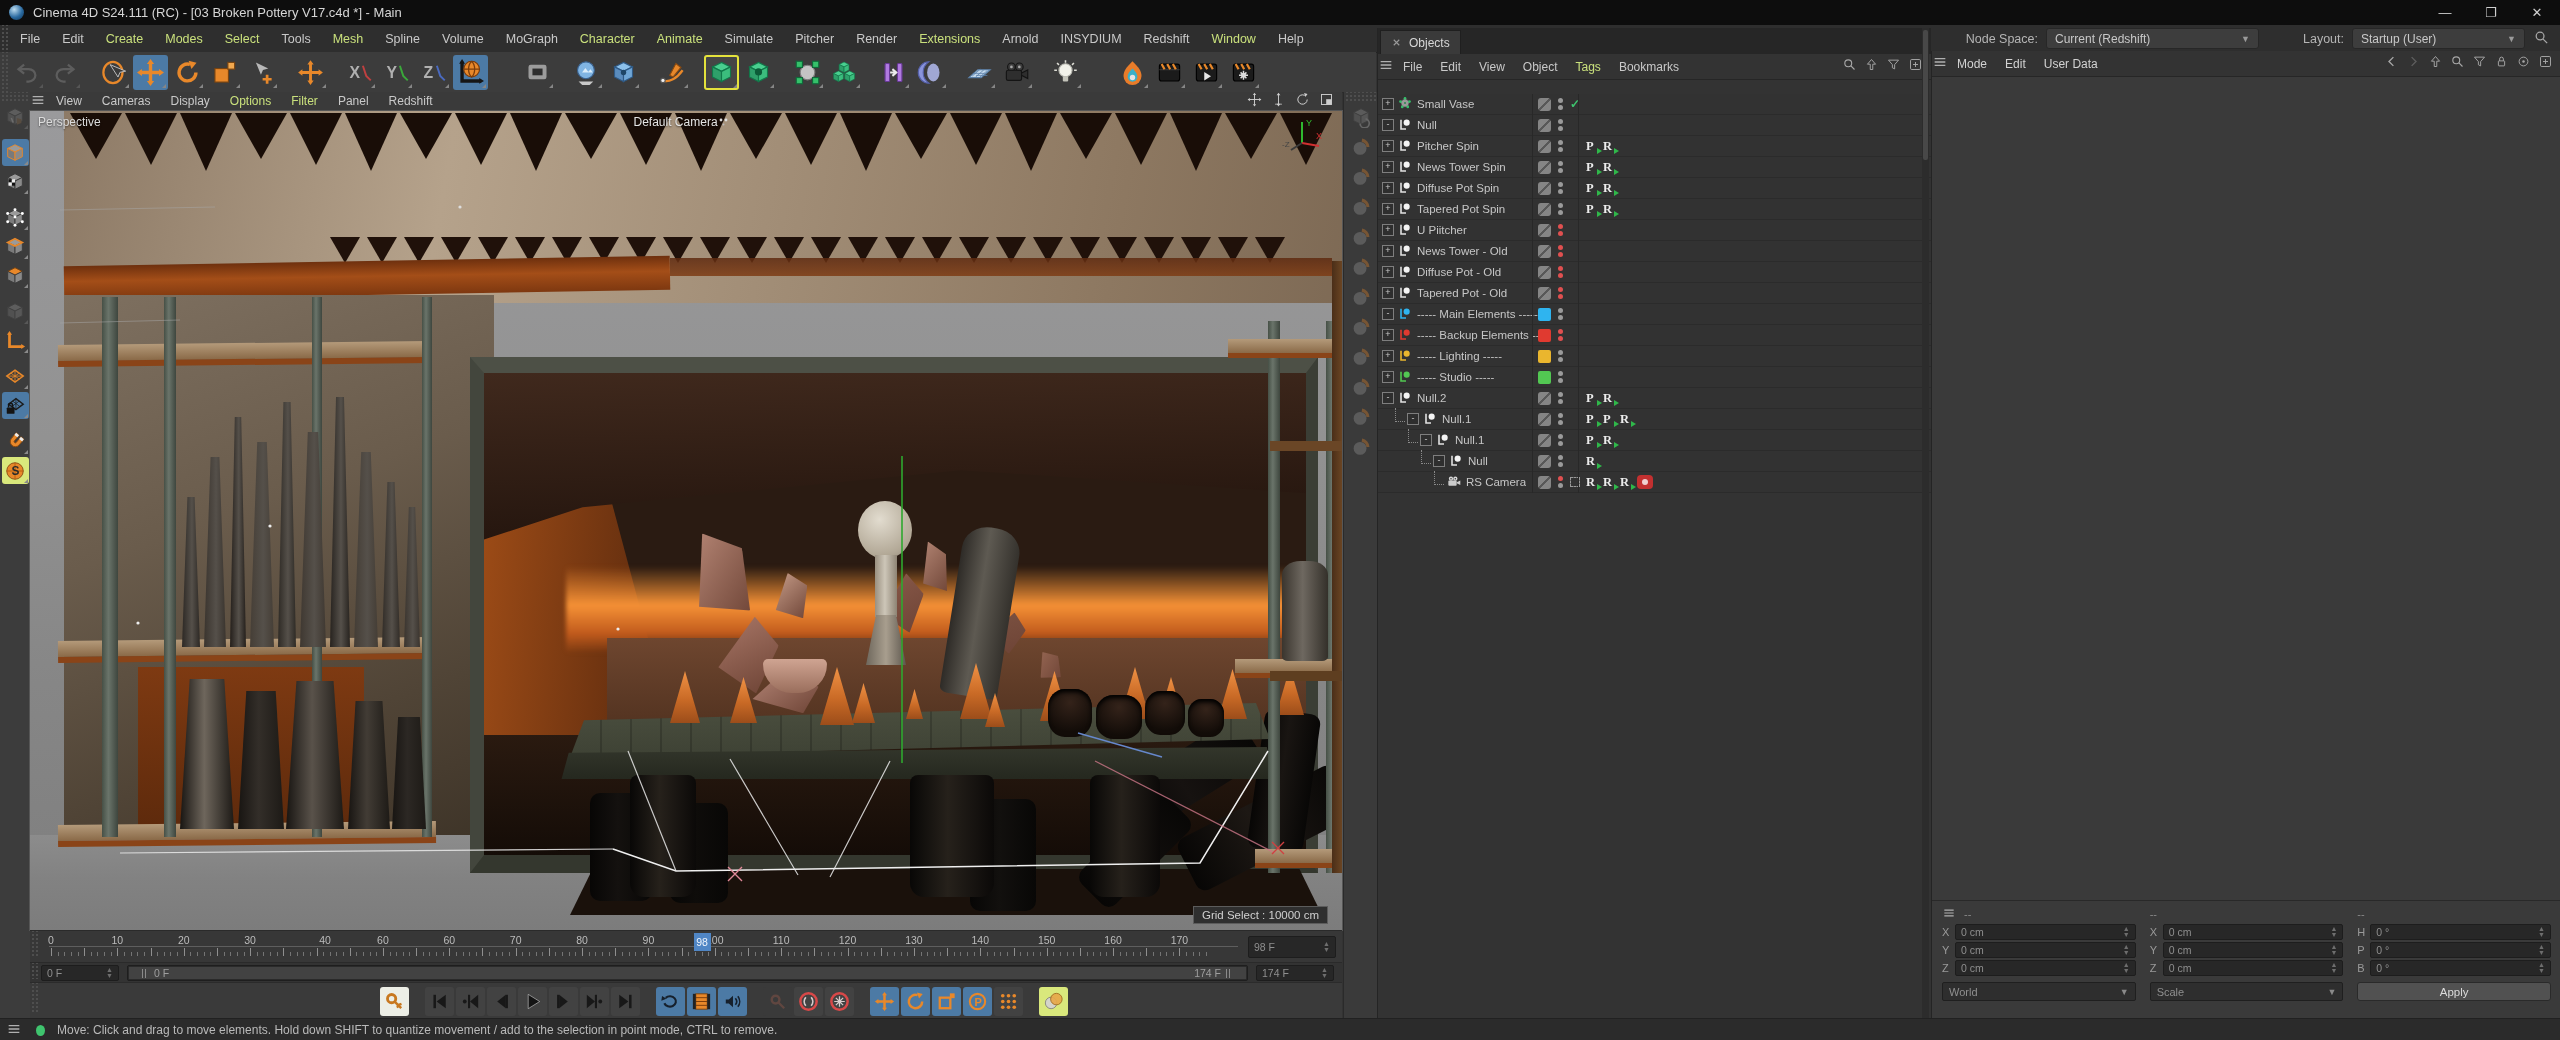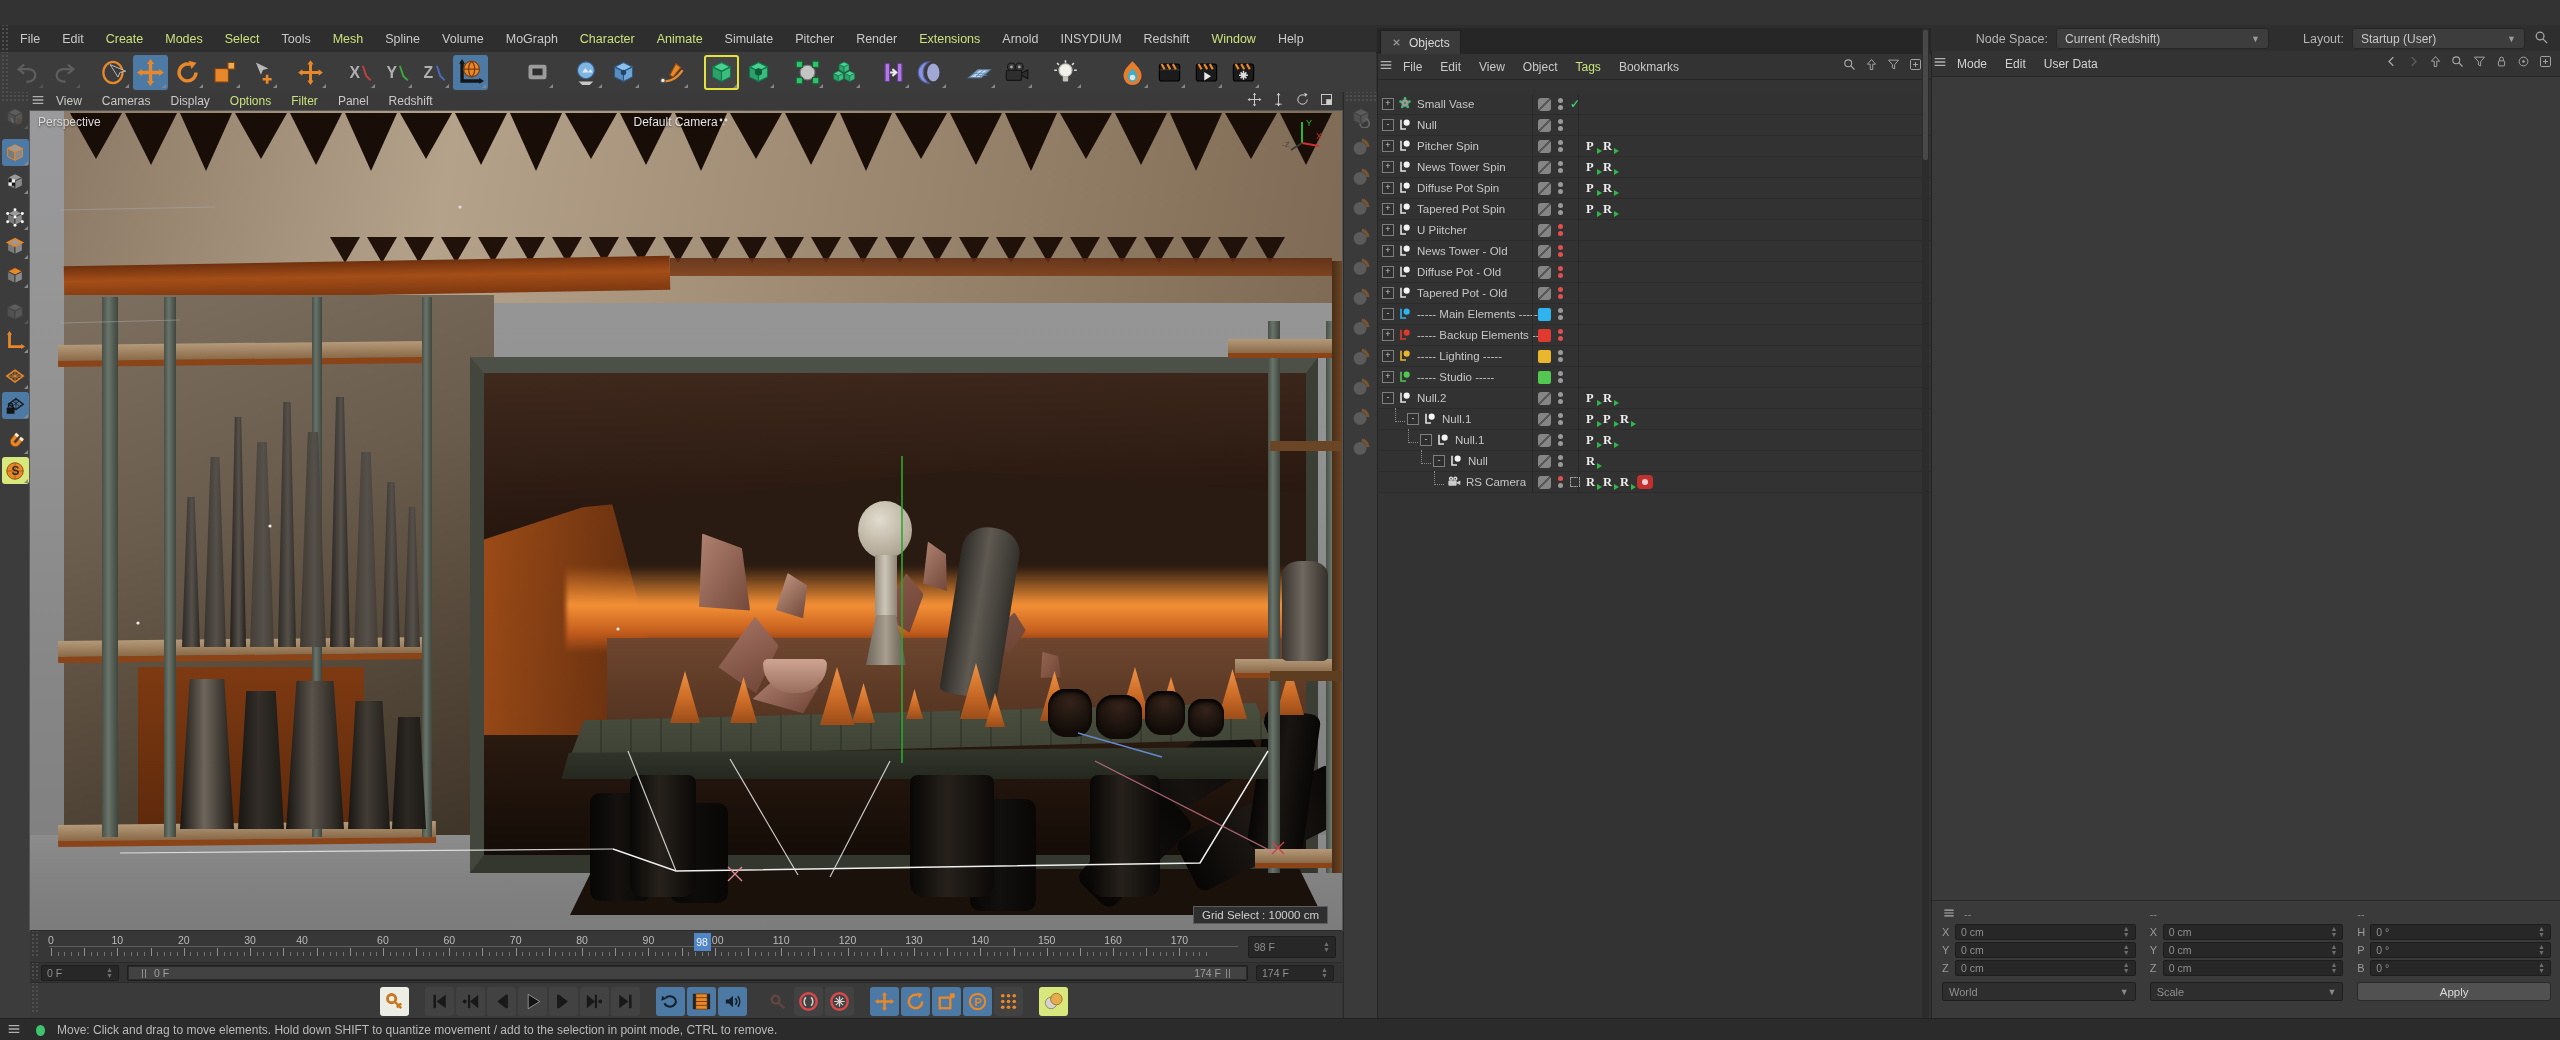--- a/index.html
+++ b/index.html
@@ -118,20 +118,29 @@
   .t-gap{width:14px;flex:none;}
   
   #statusbar{position:absolute;left:0;top:1018px;width:2560px;height:22px;background:#2b2b2b;border-top:1px solid #212121;display:flex;align-items:center;font-size:12px;color:#b9b9b9;}
   #status-dot{width:9px;height:11px;border-radius:50%;background:#3fc46e;margin:0 12px 0 14px;flex:none;}
 </style>
 </head>
 <body>
 
 <div id="app">
 
+  <div id="titlebar">
+    <span id="app-icon"></span>
+    <span>Cinema 4D S24.111 (RC) - [03 Broken Pottery V17.c4d *] - Main</span>
+    <div id="win-controls">
+      <span class="win-btn">—</span>
+      <span class="win-btn">❐</span>
+      <span class="win-btn">✕</span>
+    </div>
+  </div>
 
   <div id="menubar">
     <span class="grip"></span>
     <span id="menubar-items" style="display:flex;">
         <span class="menu-item">File</span>
         <span class="menu-item">Edit</span>
         <span class="menu-item hl">Create</span>
         <span class="menu-item hl">Modes</span>
         <span class="menu-item hl">Select</span>
         <span class="menu-item">Tools</span>
@@ -150,21 +159,21 @@
         <span class="menu-item">Redshift</span>
         <span class="menu-item hl">Window</span>
         <span class="menu-item">Help</span>
       </span>
     <span id="nodespace">
       <span>Node Space:</span>
       <span class="combo" style="width:195px;">
         <span>Current (Redshift)</span>
           <span class="chev">▼</span>
       </span>
-      <span style="margin-left:26px;text-align:right;">Layout:</span>
+      <span style="margin-left:36px;text-align:right;">Layout:</span>
       <span class="combo" style="width:155px;">
         <span>Startup (User)</span>
           <span class="chev">▼</span>
       </span>
       <span id="ns-search"><svg width="17" height="17" viewBox="0 0 24 24">
             <circle cx="10" cy="10" r="5.5" fill="none" stroke="#a8a8a8" stroke-width="1.8"></circle>
             <path d="M14.3 14.3L20 20" stroke="#a8a8a8" stroke-width="1.8"></path>
           </svg></span>
     </span>
   </div>
@@ -1544,21 +1553,21 @@
         <div class="rt-tick" style="left: 1133.81px; height: 4px;"></div>
         <div class="rt-tick" style="left: 1140.45px; height: 8px; background: rgb(143, 143, 143);"></div>
         <div class="rt-tick" style="left: 1147.09px; height: 4px;"></div>
         <div class="rt-tick" style="left: 1153.72px; height: 4px;"></div>
         <div class="rt-tick" style="left: 1160.36px; height: 4px;"></div>
         <div class="rt-tick" style="left: 1167px; height: 4px;"></div>
         <span class="rt-lab" style="left: 12px;">0</span>
         <span class="rt-lab" style="left: 78.3793px;">10</span>
         <span class="rt-lab" style="left: 144.759px;">20</span>
         <span class="rt-lab" style="left: 211.138px;">30</span>
-        <span class="rt-lab" style="left: 263px;">40</span>
+        <span class="rt-lab" style="left: 286px;">40</span>
         <span class="rt-lab" style="left: 343.897px;">60</span>
         <span class="rt-lab" style="left: 410.276px;">60</span>
         <span class="rt-lab" style="left: 476.655px;">70</span>
         <span class="rt-lab" style="left: 543.034px;">80</span>
         <span class="rt-lab" style="left: 609.414px;">90</span>
         <span class="rt-lab" style="left: 675.793px;">100</span>
         <span class="rt-lab" style="left: 742.172px;">110</span>
         <span class="rt-lab" style="left: 808.552px;">120</span>
         <span class="rt-lab" style="left: 874.931px;">130</span>
         <span class="rt-lab" style="left: 941.31px;">140</span>

